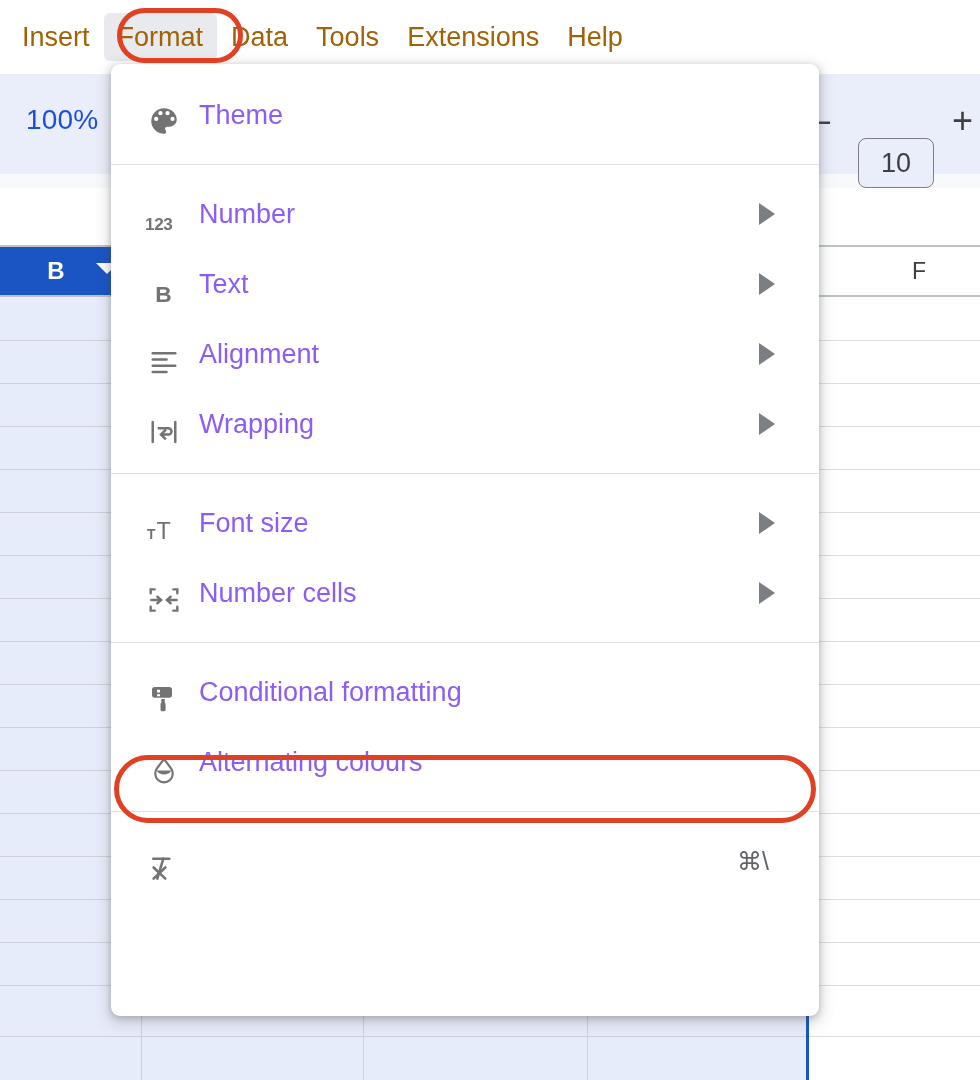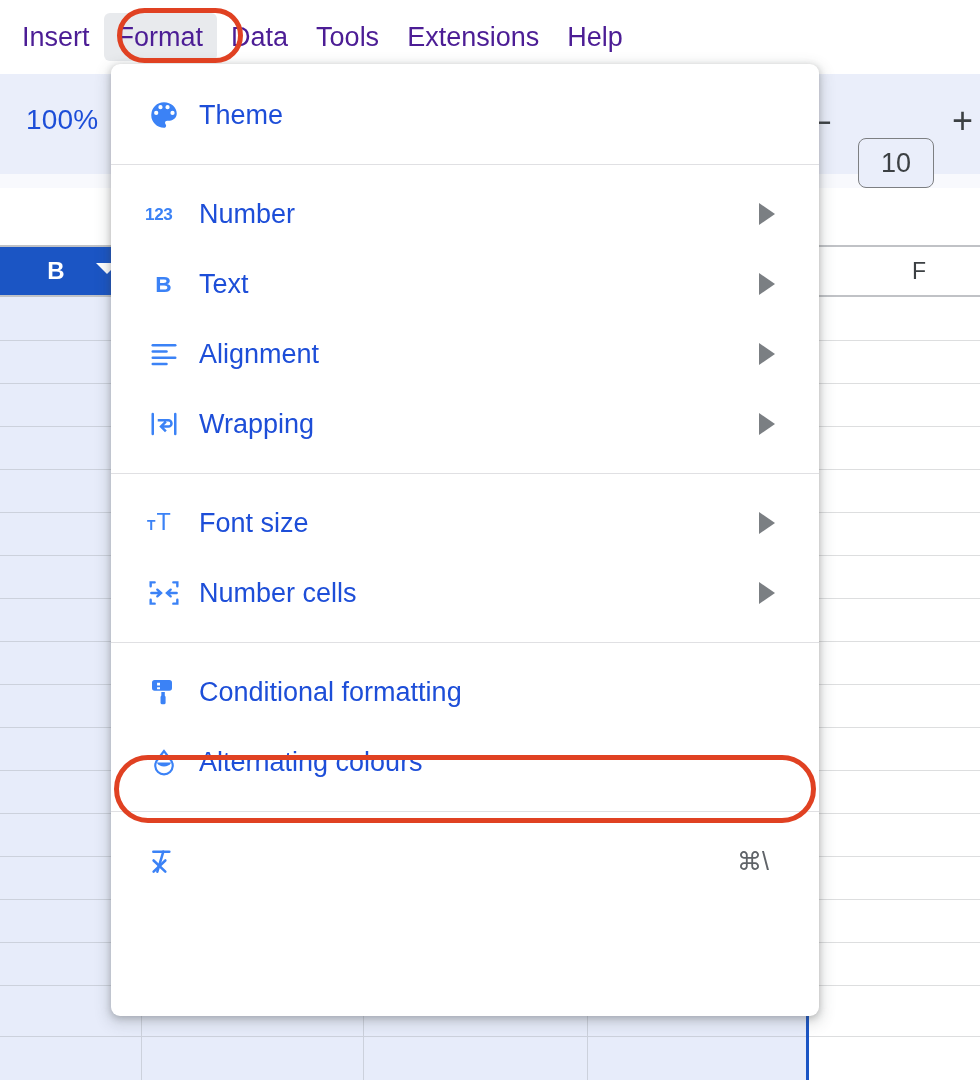--- a/index.html
+++ b/index.html
@@ -89,21 +89,21 @@
   
   .menubar {
     position: absolute; left: 0; top: 0; width: 980px; height: 74px;
     background: #ffffff;
   }
   .menubar-inner {
     position: absolute; left: 0; top: 0; height: 74px;
     display: flex; align-items: center;
   }
   .menu-top-item {
-    font-size: 27px; color: #4c1d95; padding: 0 14px;
+    font-size: 27px; color: #a16207; padding: 0 14px;
     line-height: 74px; white-space: nowrap;
   }
   .menu-top-item.active {
     background: #e8eaed; border-radius: 6px; line-height: 48px; height: 48px;
     margin-top: 0;
   }
   .format-hl {
     position: absolute; left: 117px; top: 8px; width: 126px; height: 55px;
     border: 5px solid #e04122; border-radius: 28px; pointer-events: none;
   }
@@ -119,25 +119,25 @@
   }
   .menu-sep { height: 1px; background: #e0e0e3; margin: 0; }
   .spacer-top { height: 16px; }
   .spacer { height: 14px; }
 
   .mi {
     position: relative; display: flex; align-items: center;
     height: 70px; padding: 0 24px 0 30px; cursor: default;
   }
   .mi-icon {
-    width: 46px; height: 46px; display: flex; align-items: center;
-    justify-content: center; flex: 0 0 46px; color: #3b82f6;
+    width: 46px; height: 46px; display: flex; align-items: flex-end;
+    justify-content: center; flex: 0 0 46px; color: #737373;
   }
   .mi-label {
-    font-size: 27px; color: #1d4ed8; margin-left: 12px; white-space: nowrap;
+    font-size: 27px; color: #8b5cf6; margin-left: 12px; white-space: nowrap;
   }
   .mi-spacer { flex: 1 1 auto; }
   .mi-arrow {
     width: 0; height: 0; margin-right: 20px;
     border-top: 11px solid transparent; border-bottom: 11px solid transparent;
     border-left: 16px solid #7b7f83;
   }
   .mi-shortcut {
     font-size: 25px; color: #5f6368; margin-right: 26px; white-space: nowrap;
   }

